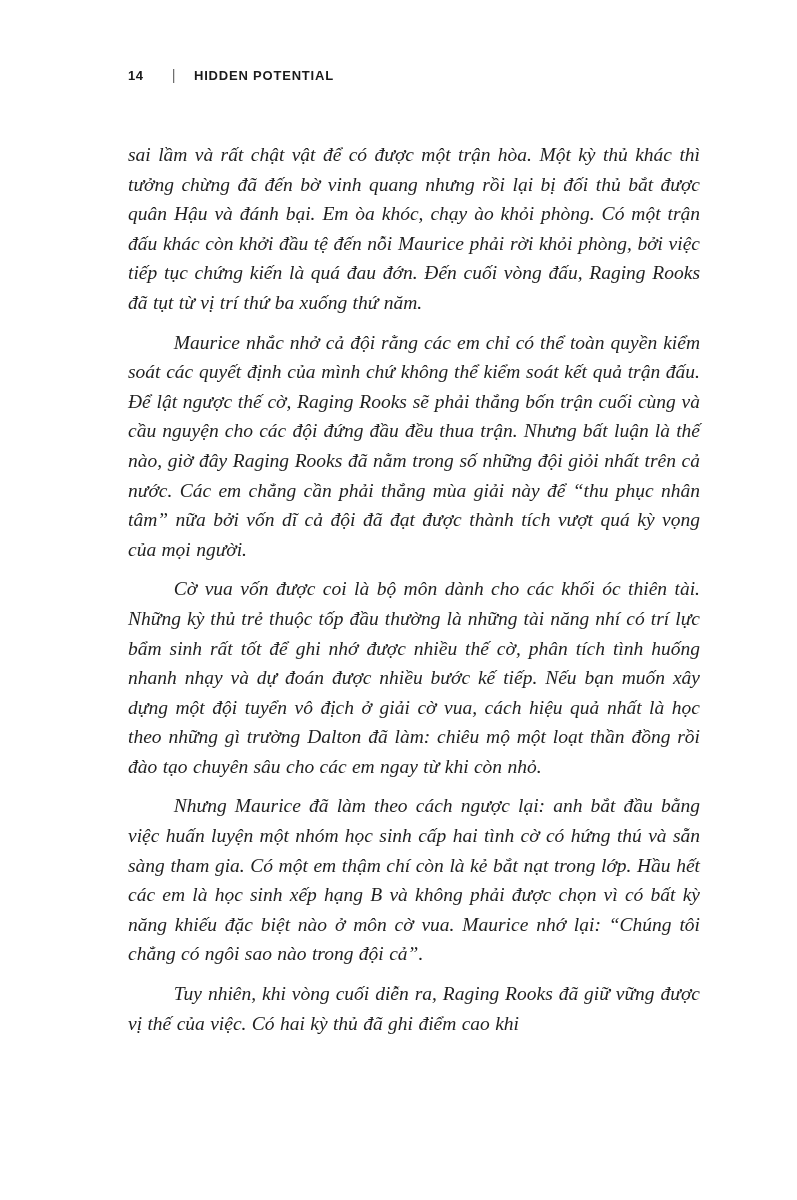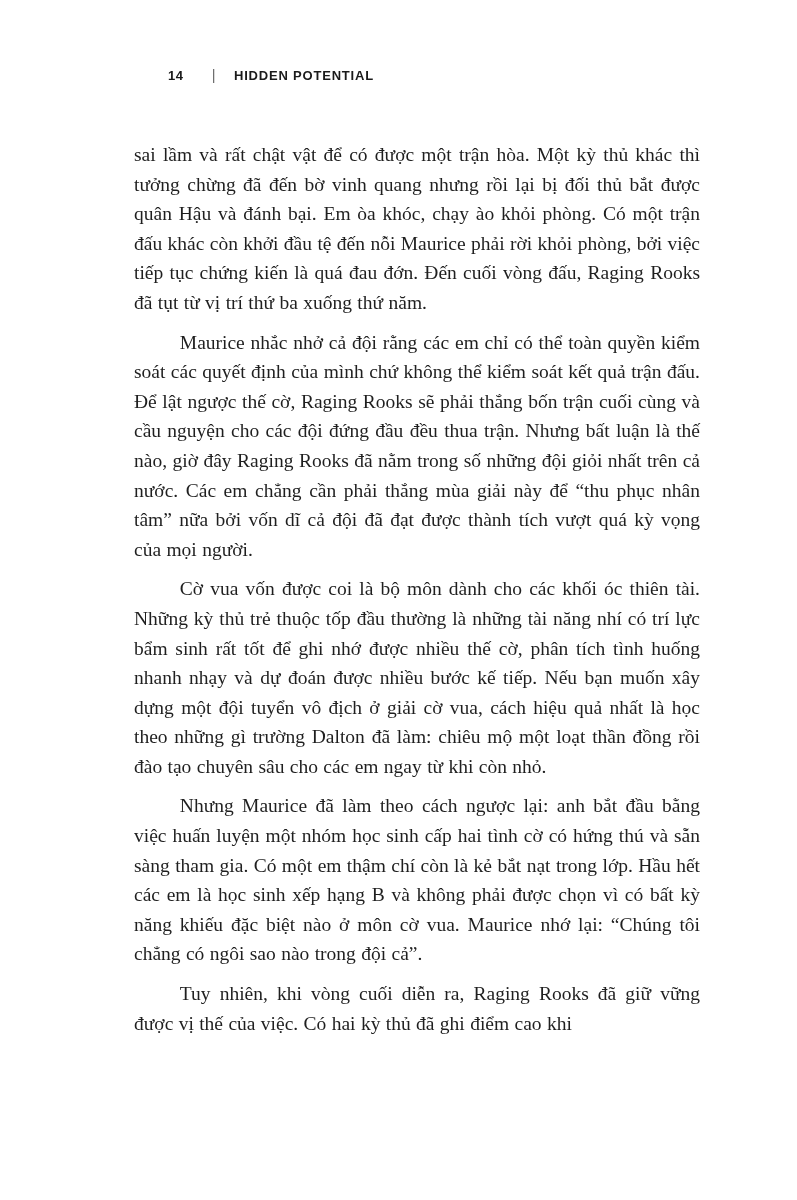--- a/index.html
+++ b/index.html
@@ -21,21 +21,20 @@
     background: #ffffff;
   }
   .page-header {
     display: flex;
     align-items: center;
     font-family: "Liberation Sans", sans-serif;
     font-size: 13px;
     font-weight: 700;
     letter-spacing: 0.6px;
     color: #1b1b1b;
-    margin-left: 40px;
   }
   .page-header .page-number {
     min-width: 22px;
   }
   .page-header .separator {
     font-weight: 400;
     color: #555555;
     margin: 0 18px 0 22px;
     transform: scaleY(1.1);
   }
@@ -44,22 +43,23 @@
   }
   .page-body {
     margin-top: 57px;
     font-family: "Liberation Serif", "DejaVu Serif", serif;
     font-size: 19.5px;
     line-height: 29.6px;
     color: #1f1f1f;
     text-align: justify;
   }
   .page-body p {
-    margin: 0 0 10px 6px;
+    margin: 0 0 10px 0;
     word-spacing: 0.5px;
+    font-style: italic;
   }
   .page-body p.indent {
     text-indent: 2.35em;
   }
 </style>
 </head>
 <body>
 
 <div class="page">
   <div class="page-header">

